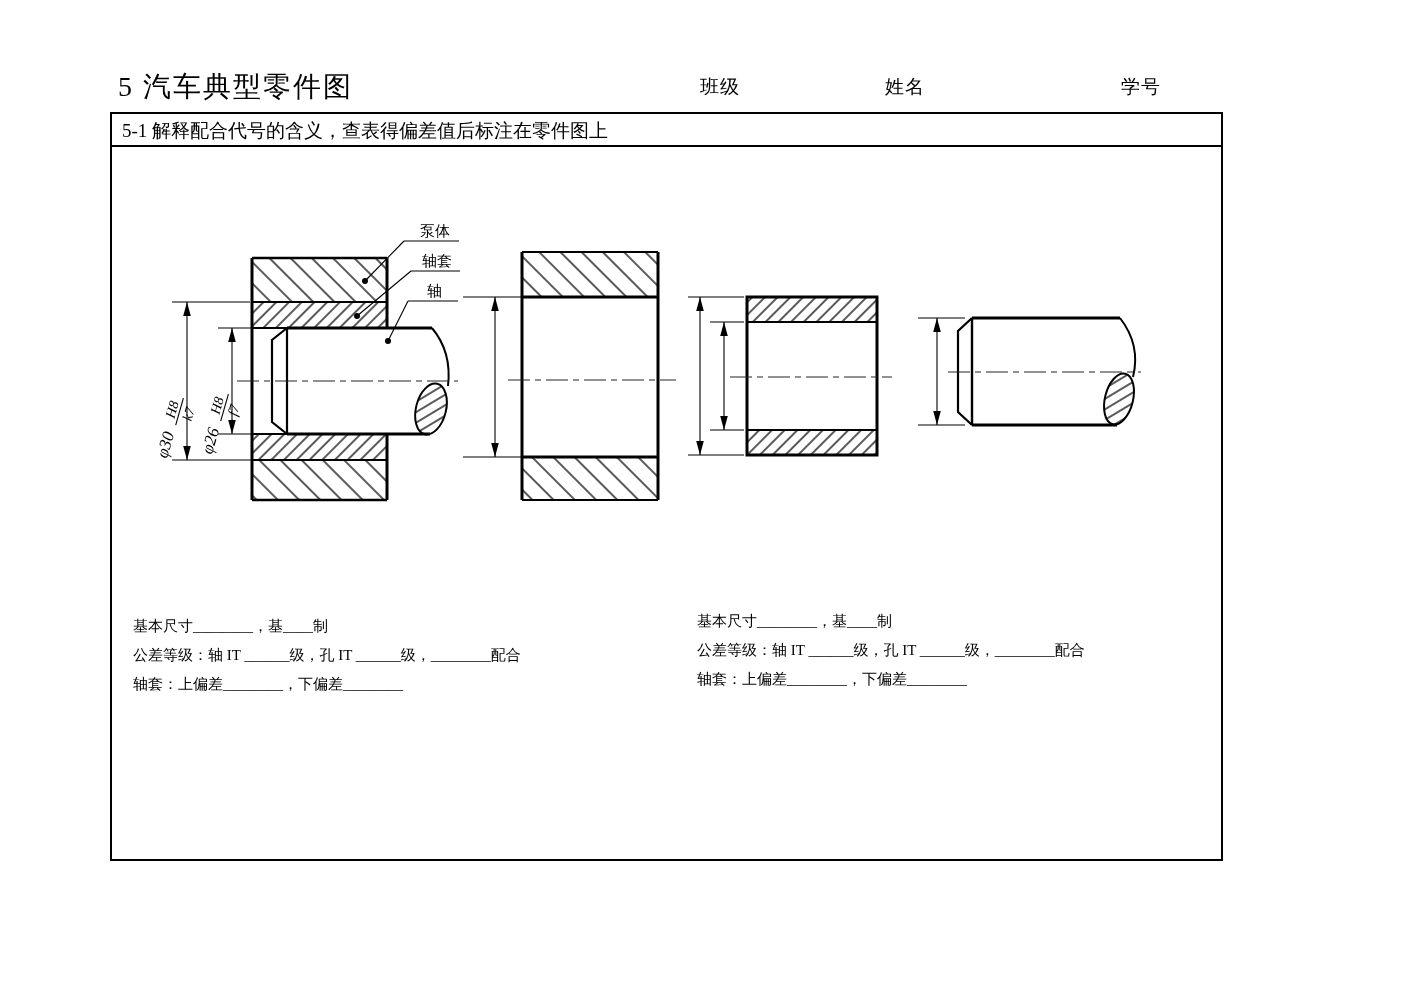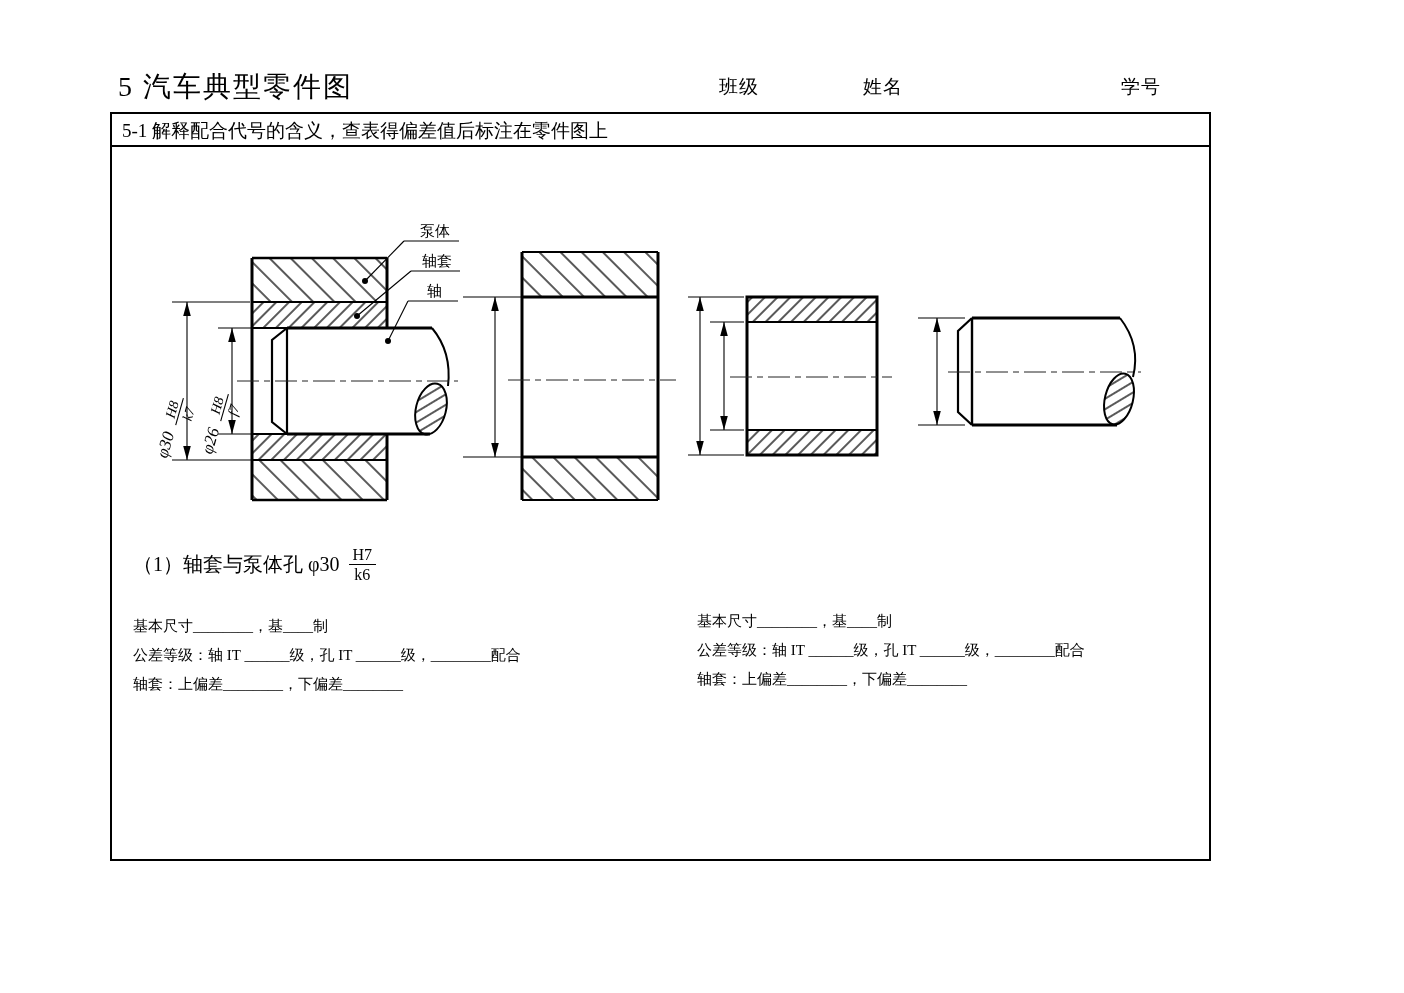--- a/index.html
+++ b/index.html
@@ -1,20 +1,20 @@
 <!DOCTYPE html>
 <html><head>
 <meta charset="utf-8">
 <style>
   html,body{margin:0;padding:0;background:#fff;}
   .page{position:relative;width:1404px;height:993px;background:#fff;overflow:hidden;
         font-family:"Liberation Serif","DejaVu Serif",serif;color:#000;}
   .doc-title{position:absolute;left:118px;top:68px;font-size:28px;letter-spacing:2px;}
   .hfield{position:absolute;top:74px;font-size:19px;letter-spacing:1px;}
-  .main-box{position:absolute;left:110px;top:112px;width:1097px;height:745px;border:2.5px solid #000;}
+  .main-box{position:absolute;left:110px;top:112px;width:1097px;height:745px;border:2.5px solid #000;padding-left:12px;}
   .q-bar{position:absolute;left:0;top:0;width:100%;height:33px;border-bottom:2.5px solid #000;
          font-size:19px;line-height:33px;padding-left:10px;box-sizing:border-box;}
   .drawsvg{position:absolute;left:110px;top:150px;}
   .task-heading{position:absolute;display:flex;align-items:center;font-size:20px;}
   .frac{display:inline-flex;flex-direction:column;align-items:center;margin-left:9px;
         font-size:16px;line-height:1.12;font-family:"Liberation Serif",serif;}
   .fnum{border-bottom:1.6px solid #000;padding:0 4px;}
   .fden{padding-top:1px;}
   .fills{position:absolute;font-size:15px;}
   .fill-line{height:29px;line-height:29px;white-space:nowrap;}
@@ -25,22 +25,22 @@
   .ink{stroke:#000;fill:none;}
   .cl{stroke:#222;stroke-width:1;stroke-dasharray:22 5 6 5;fill:none;}
   .thin{stroke:#000;stroke-width:1.1;fill:none;}
 </style>
 </head>
 <body>
 
 <div class="page">
 
   <span class="doc-title">5 汽车典型零件图</span>
-  <span class="hfield" style="left:719px">班级</span>
-  <span class="hfield" style="left:863px">姓名</span>
+  <span class="hfield" style="left:700px">班级</span>
+  <span class="hfield" style="left:885px">姓名</span>
   <span class="hfield" style="left:1121px">学号</span>
 
   <div class="main-box">
     <div class="q-bar">5-1 解释配合代号的含义，查表得偏差值后标注在零件图上</div>
   </div>
 
   <svg class="drawsvg" width="1100" height="400" viewBox="110 150 1100 400" xmlns="http://www.w3.org/2000/svg">
     <defs>
       <pattern id="hp" patternUnits="userSpaceOnUse" width="15" height="15" patternTransform="rotate(45)">
         <line x1="0" y1="7" x2="15" y2="7" stroke="#000" stroke-width="1.3"></line>
@@ -175,27 +175,20 @@
       <ellipse cx="1119" cy="399" rx="14" ry="26" transform="rotate(14 1119 399)" fill="url(#hs)" stroke="#000" stroke-width="2"></ellipse>
       <line class="cl" x1="948" y1="372" x2="1141" y2="372"></line>
       <g>
         <line class="thin" x1="918" y1="318" x2="965" y2="318"></line>
         <line class="thin" x1="918" y1="425" x2="965" y2="425"></line>
         <line class="thin" x1="937" y1="318" x2="937" y2="425" marker-start="url(#ar)" marker-end="url(#ar)"></line>
       </g>
     </g>
   </svg>
 
-  <div class="task-heading" style="left:133px;top:546px">
-    <span>（1）轴套与泵体孔 φ30</span>
-    <span class="frac">
-      <span class="fnum">H7</span>
-      <span class="fden">k6</span>
-    </span>
-  </div>
   <div class="fills" style="left:133px;top:612px">
     <div class="fill-line">基本尺寸________，基____制</div>
     <div class="fill-line">公差等级：轴 IT ______级，孔 IT ______级，________配合</div>
     <div class="fill-line">轴套：上偏差________，下偏差________</div>
   </div>
 
   <div class="fills" style="left:697px;top:607px">
     <div class="fill-line">基本尺寸________，基____制</div>
     <div class="fill-line">公差等级：轴 IT ______级，孔 IT ______级，________配合</div>
     <div class="fill-line">轴套：上偏差________，下偏差________</div>

